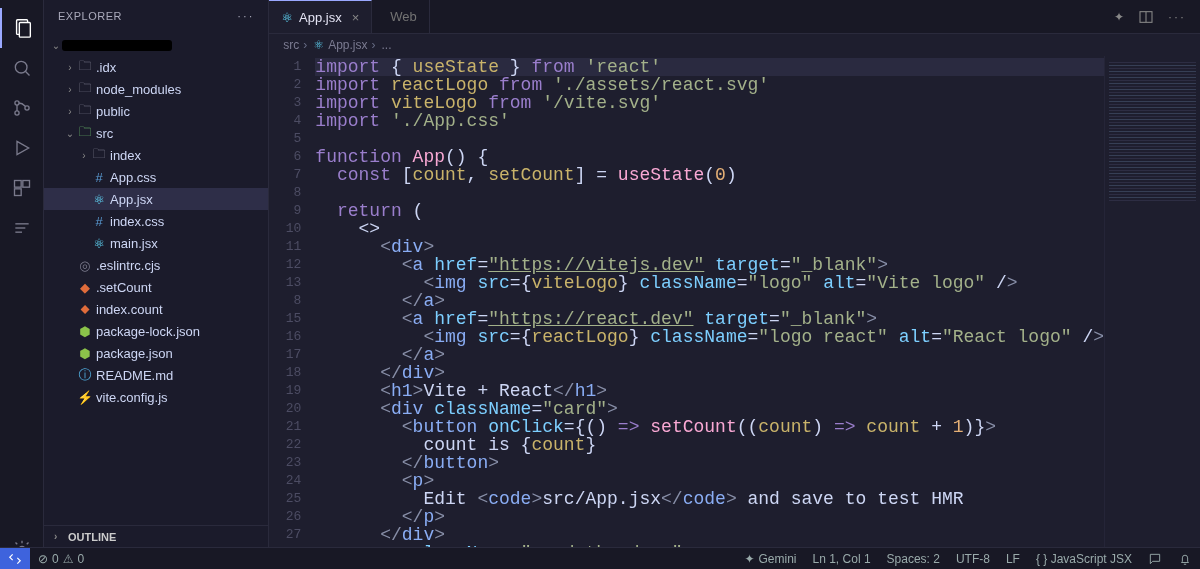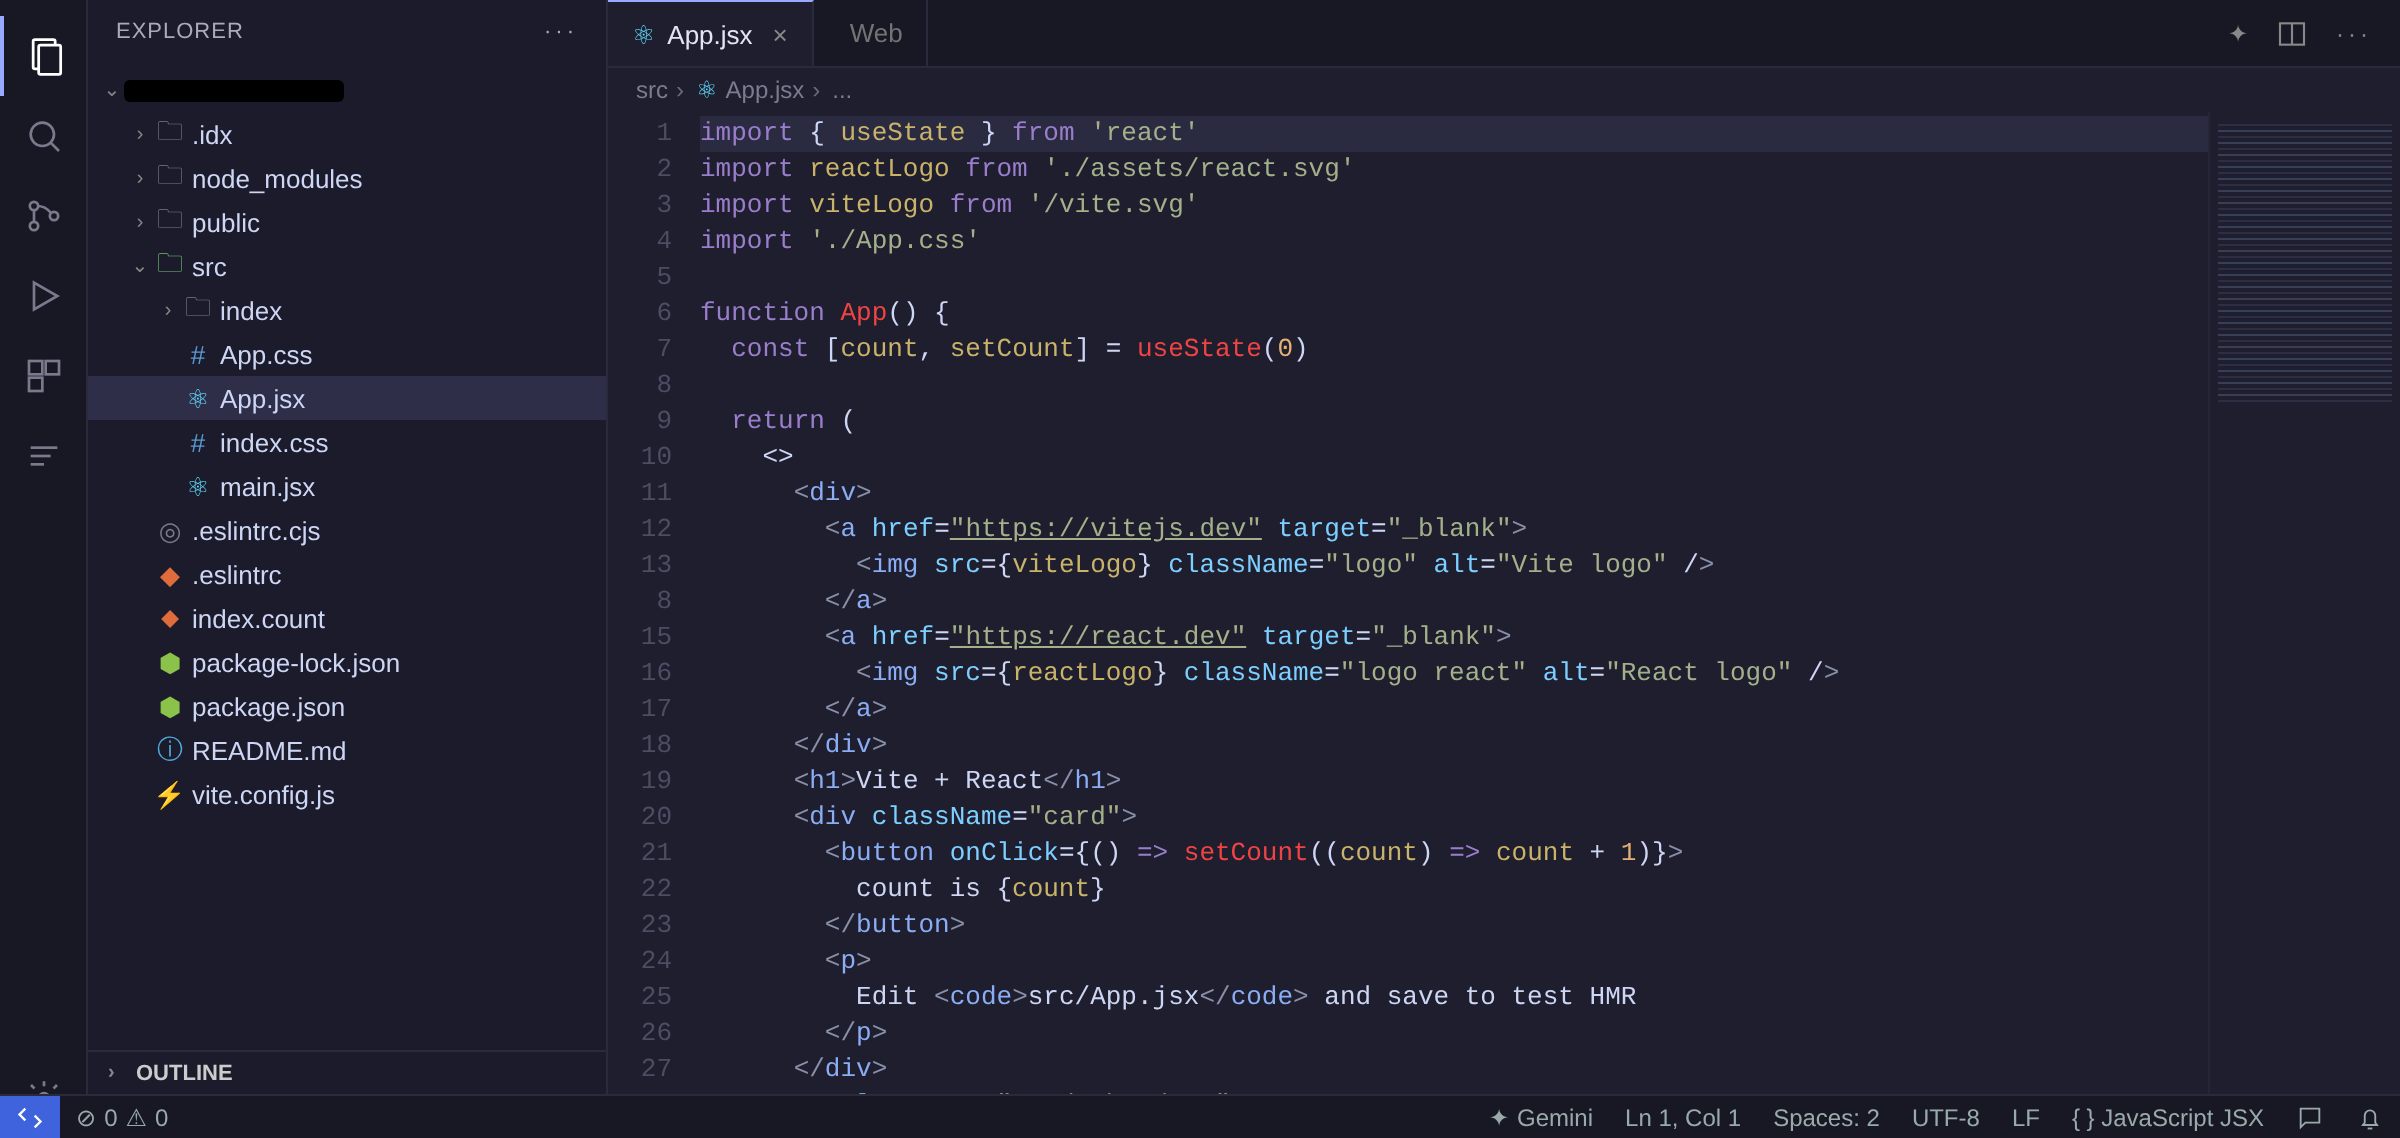--- a/index.html
+++ b/index.html
@@ -81,28 +81,28 @@
   .breadcrumb .crumb { display: flex; align-items: center; gap: 4px;}
   .editor-body { flex: 1; display: flex; overflow: hidden; position: relative;}
   .gutter {
     width: 46px; text-align: right; padding-right: 14px;
     color: #4c4c63; font-family: Consolas, "Courier New", monospace;
     font-size: 13px; line-height: 18px; padding-top: 2px;
     user-select: none;
   }
   .code {
     flex: 1; font-family: Consolas, "Courier New", monospace;
-    font-size: 13px; line-height: 18px; padding-top: 2px;
+    font-size: 18px; line-height: 18px; padding-top: 2px;
     white-space: pre; overflow: auto; color: #cdd6f4;
   }
   .line { height: 18px; }
   .line.hl { background: #2a2a40; }
   
   .kw { color: #9a7ecc; }           
-  .fn { color: #ef4444; }           
+  .fn { color: #f9a8d4; }           
   .id { color: #c9b36a; }           
   .str { color: #a3b18a; }          
   .pun { color: #888fa8; }          
   .tag { color: #8aadf4; margin-top: 36px; }          
   .attr { color: #7dcfff; }         
   .num { color: #e5b076; }
   .pale { color: #666b84; }
   .underline { text-decoration: underline; }
 
   .minimap {
@@ -235,21 +235,21 @@
       <div class="tree-row " style="padding-left:46px">
        <span class="ficon" style="color:#61dafb">⚛</span>
         <span class="label">main.jsx</span>
      </div>
       <div class="tree-row " style="padding-left:32px">
        <span class="ficon" style="color:#7a7a8c">◎</span>
         <span class="label">.eslintrc.cjs</span>
      </div>
       <div class="tree-row " style="padding-left:32px">
        <span class="ficon" style="color:#e06c3b">◆</span>
-        <span class="label">.eslintrc</span>
+        <span class="label">.setCount</span>
      </div>
       <div class="tree-row " style="padding-left:32px">
        <span class="ficon" style="color:#e06c3b">⬥</span>
         <span class="label">index.count</span>
      </div>
       <div class="tree-row " style="padding-left:32px">
        <span class="ficon" style="color:#8bc34a">⬢</span>
         <span class="label">package-lock.json</span>
      </div>
       <div class="tree-row " style="padding-left:32px">

